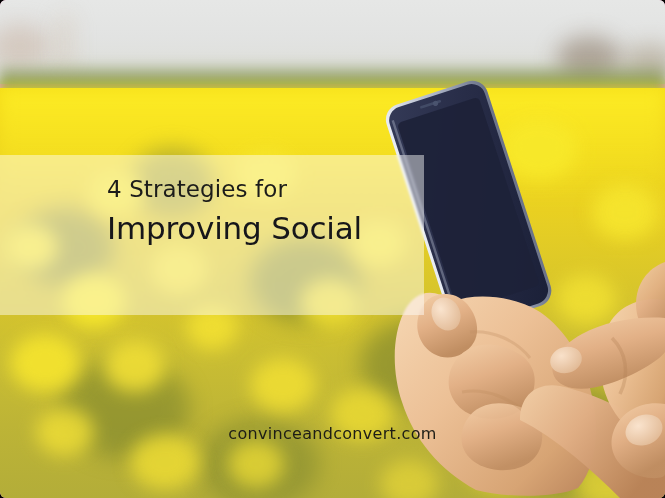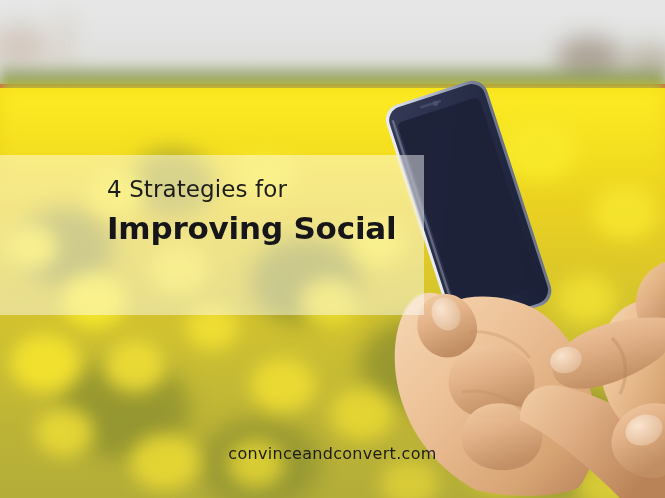--- a/index.html
+++ b/index.html
@@ -6,21 +6,22 @@
     margin: 0;
     padding: 0;
     background: #000;
   }
   #stage {
     position: relative;
     width: 665px;
     height: 498px;
     overflow: hidden;
     font-family: "DejaVu Sans", "Liberation Sans", sans-serif;
-    background: #ef4444;
+    background: #f9a8d4;
+    border-radius: 6px;
   }
 
   
   .photo {
     position: absolute;
     inset: 0;
     overflow: hidden;
   }
   .sky {
     position: absolute;
@@ -121,31 +122,31 @@
     line-height: 40px;
     font-weight: 400;
     color: #1c1c1a;
     letter-spacing: .1px;
     margin-top: 14px;
     white-space: nowrap;
   }
   .headline {
     font-size: 31px;
     line-height: 39px;
-    font-weight: 700;
+    font-weight: 400;
     color: #16161a;
     letter-spacing: -.2px;
     white-space: nowrap;
   }
 
   
   .footer-url {
     position: absolute;
     left: 0;
-    top: 444px;
+    top: 424px;
     width: 665px;
     text-align: center;
     font-size: 16px;
     letter-spacing: .3px;
     color: #1d1d16;
   }
 </style>
 </head>
 <body>
 

